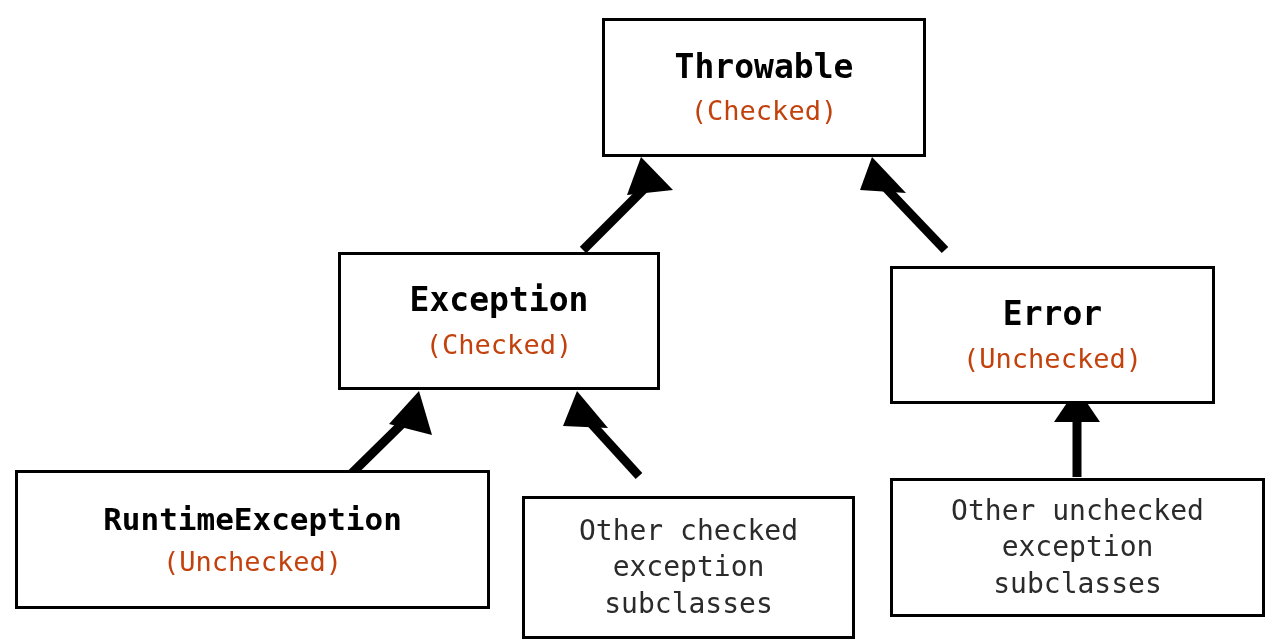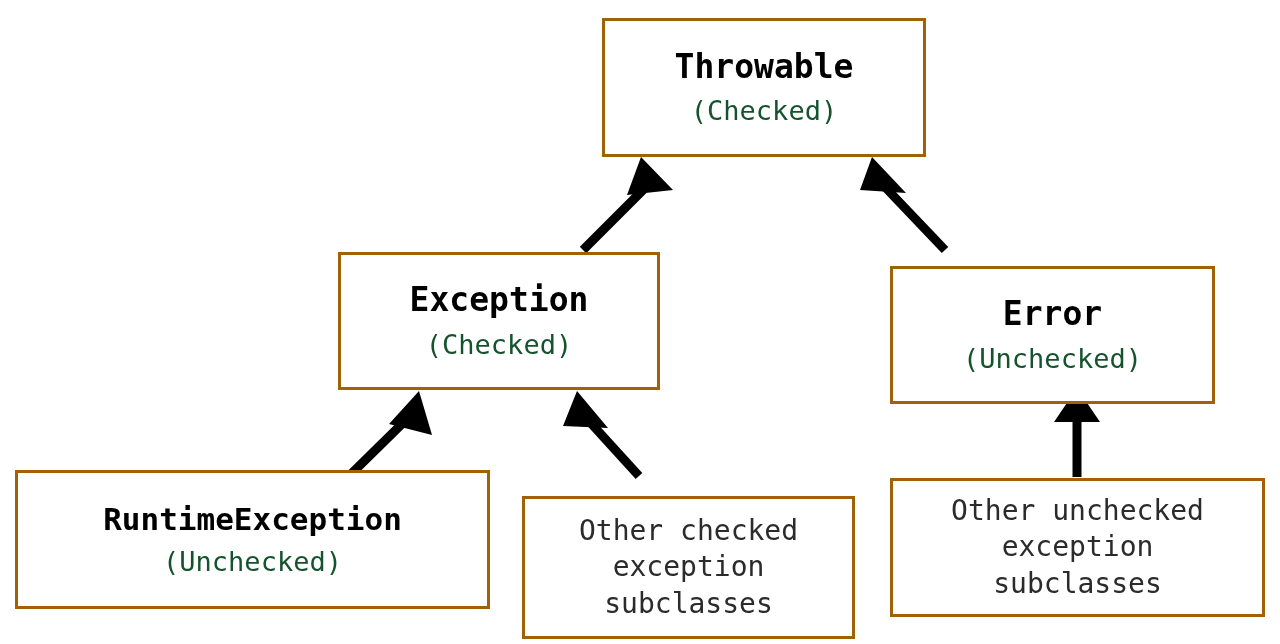--- a/index.html
+++ b/index.html
@@ -20,21 +20,21 @@
     position: absolute;
     left: 0;
     top: 0;
     width: 1280px;
     height: 644px;
     pointer-events: none;
   }
   .node-box {
     position: absolute;
     box-sizing: border-box;
-    border: 3px solid #a16207;
+    border: 3px solid #000000;
     background: #ffffff;
     display: flex;
     flex-direction: column;
     align-items: center;
     justify-content: center;
     text-align: center;
     color: #000000;
     z-index: 2;
   }
   .node-title {
@@ -44,21 +44,21 @@
     letter-spacing: 0px;
     white-space: nowrap;
   }
   .node-title.title-long {
     font-size: 31px;
   }
   .node-sub {
     font-weight: normal;
     font-size: 27px;
     line-height: 1.15;
-    color: #14532d;
+    color: #c2410c;
     margin-top: 10px;
     white-space: nowrap;
   }
   .node-lines {
     font-weight: normal;
     font-size: 28px;
     line-height: 1.30;
     color: #2b2b2b;
   }
   .node-lines .node-line {

